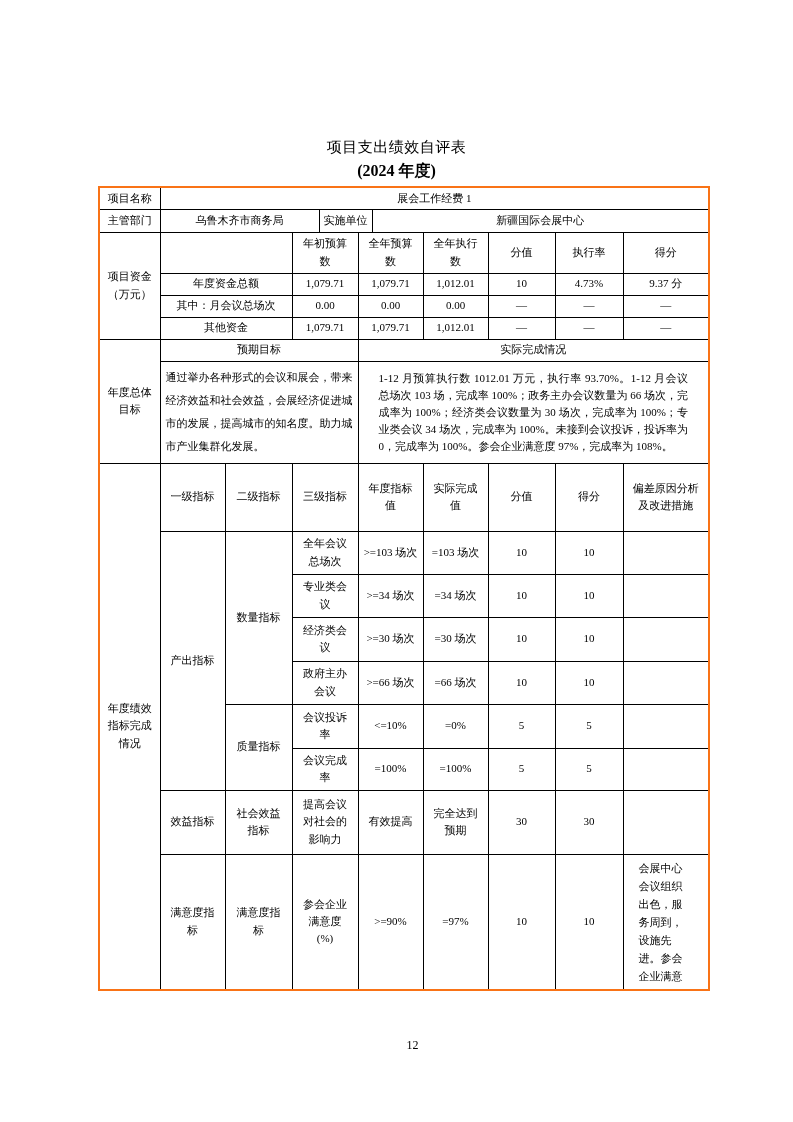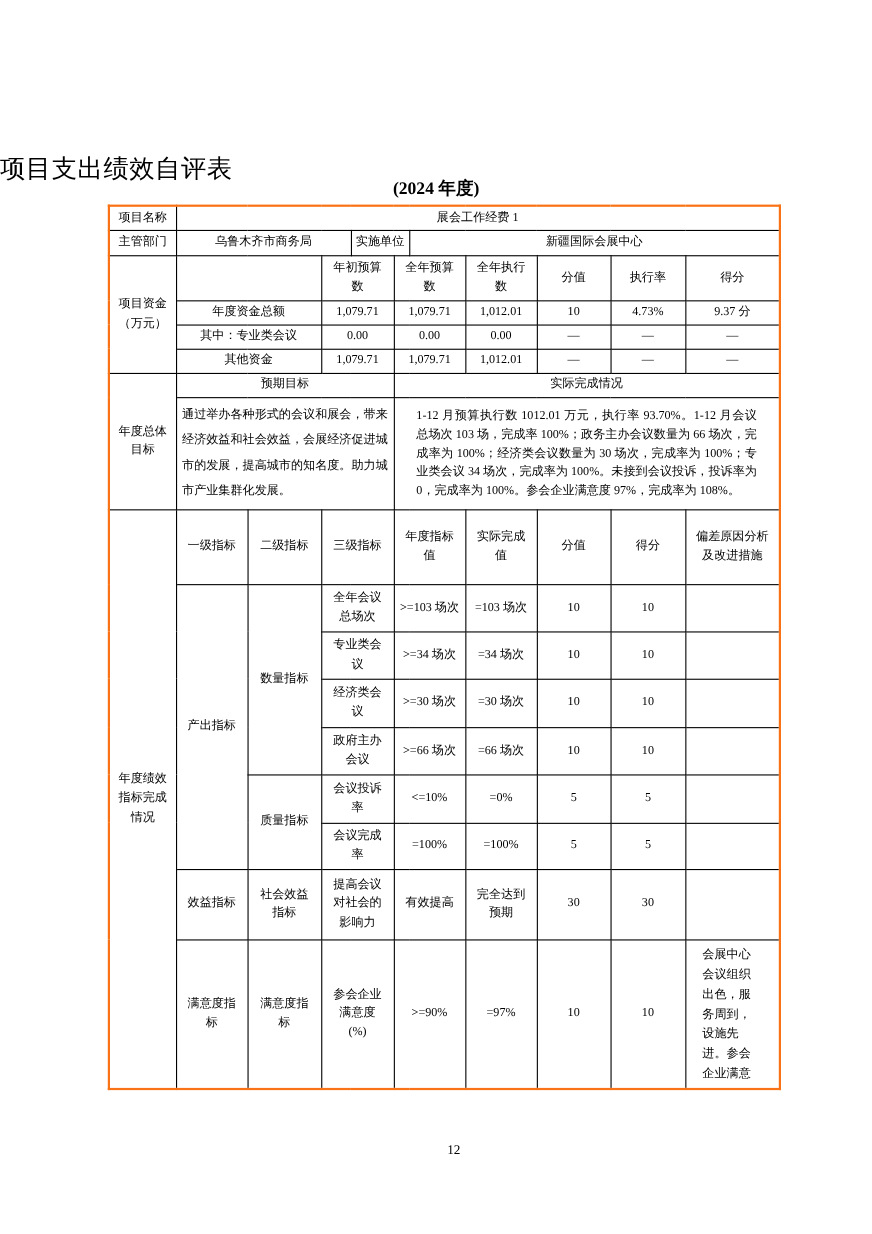--- a/index.html
+++ b/index.html
@@ -3,21 +3,21 @@
 <meta charset="utf-8">
 <style>
   html,body{margin:0;padding:0;}
   body{
     width:793px;height:1122px;background:#ffffff;color:#000;
     font-family:"Liberation Serif","DejaVu Serif",serif;
     position:relative;overflow:hidden;
   }
   .doc-title{
     position:absolute;top:138px;left:0;width:100%;
-    font-size:23px;font-weight:400;letter-spacing:0.5px;
+    text-align:center;font-size:15px;font-weight:400;letter-spacing:0.5px;
   }
   .doc-subtitle{
     position:absolute;top:161px;left:0;width:100%;
     text-align:center;font-size:16px;font-weight:700;
   }
   table.main{
     position:absolute;top:186px;left:98px;
     border-collapse:collapse;table-layout:fixed;width:611px;
     border:2px solid #f97316;
   }
@@ -98,21 +98,21 @@
     <td colspan="2">年度资金总额</td>
     <td colspan="2">1,079.71</td>
     <td colspan="2">1,079.71</td>
     <td>1,012.01</td>
     <td>10</td>
     <td>4.73%</td>
     <td>9.37 分</td>
   </tr>
 
   <tr class="h22">
-    <td colspan="2">其中：专业类会议</td>
+    <td colspan="2">其中：月会议总场次</td>
     <td colspan="2">0.00</td>
     <td colspan="2">0.00</td>
     <td>0.00</td>
     <td>—</td>
     <td>—</td>
     <td>—</td>
   </tr>
 
   <tr class="h22">
     <td colspan="2">其他资金</td>

